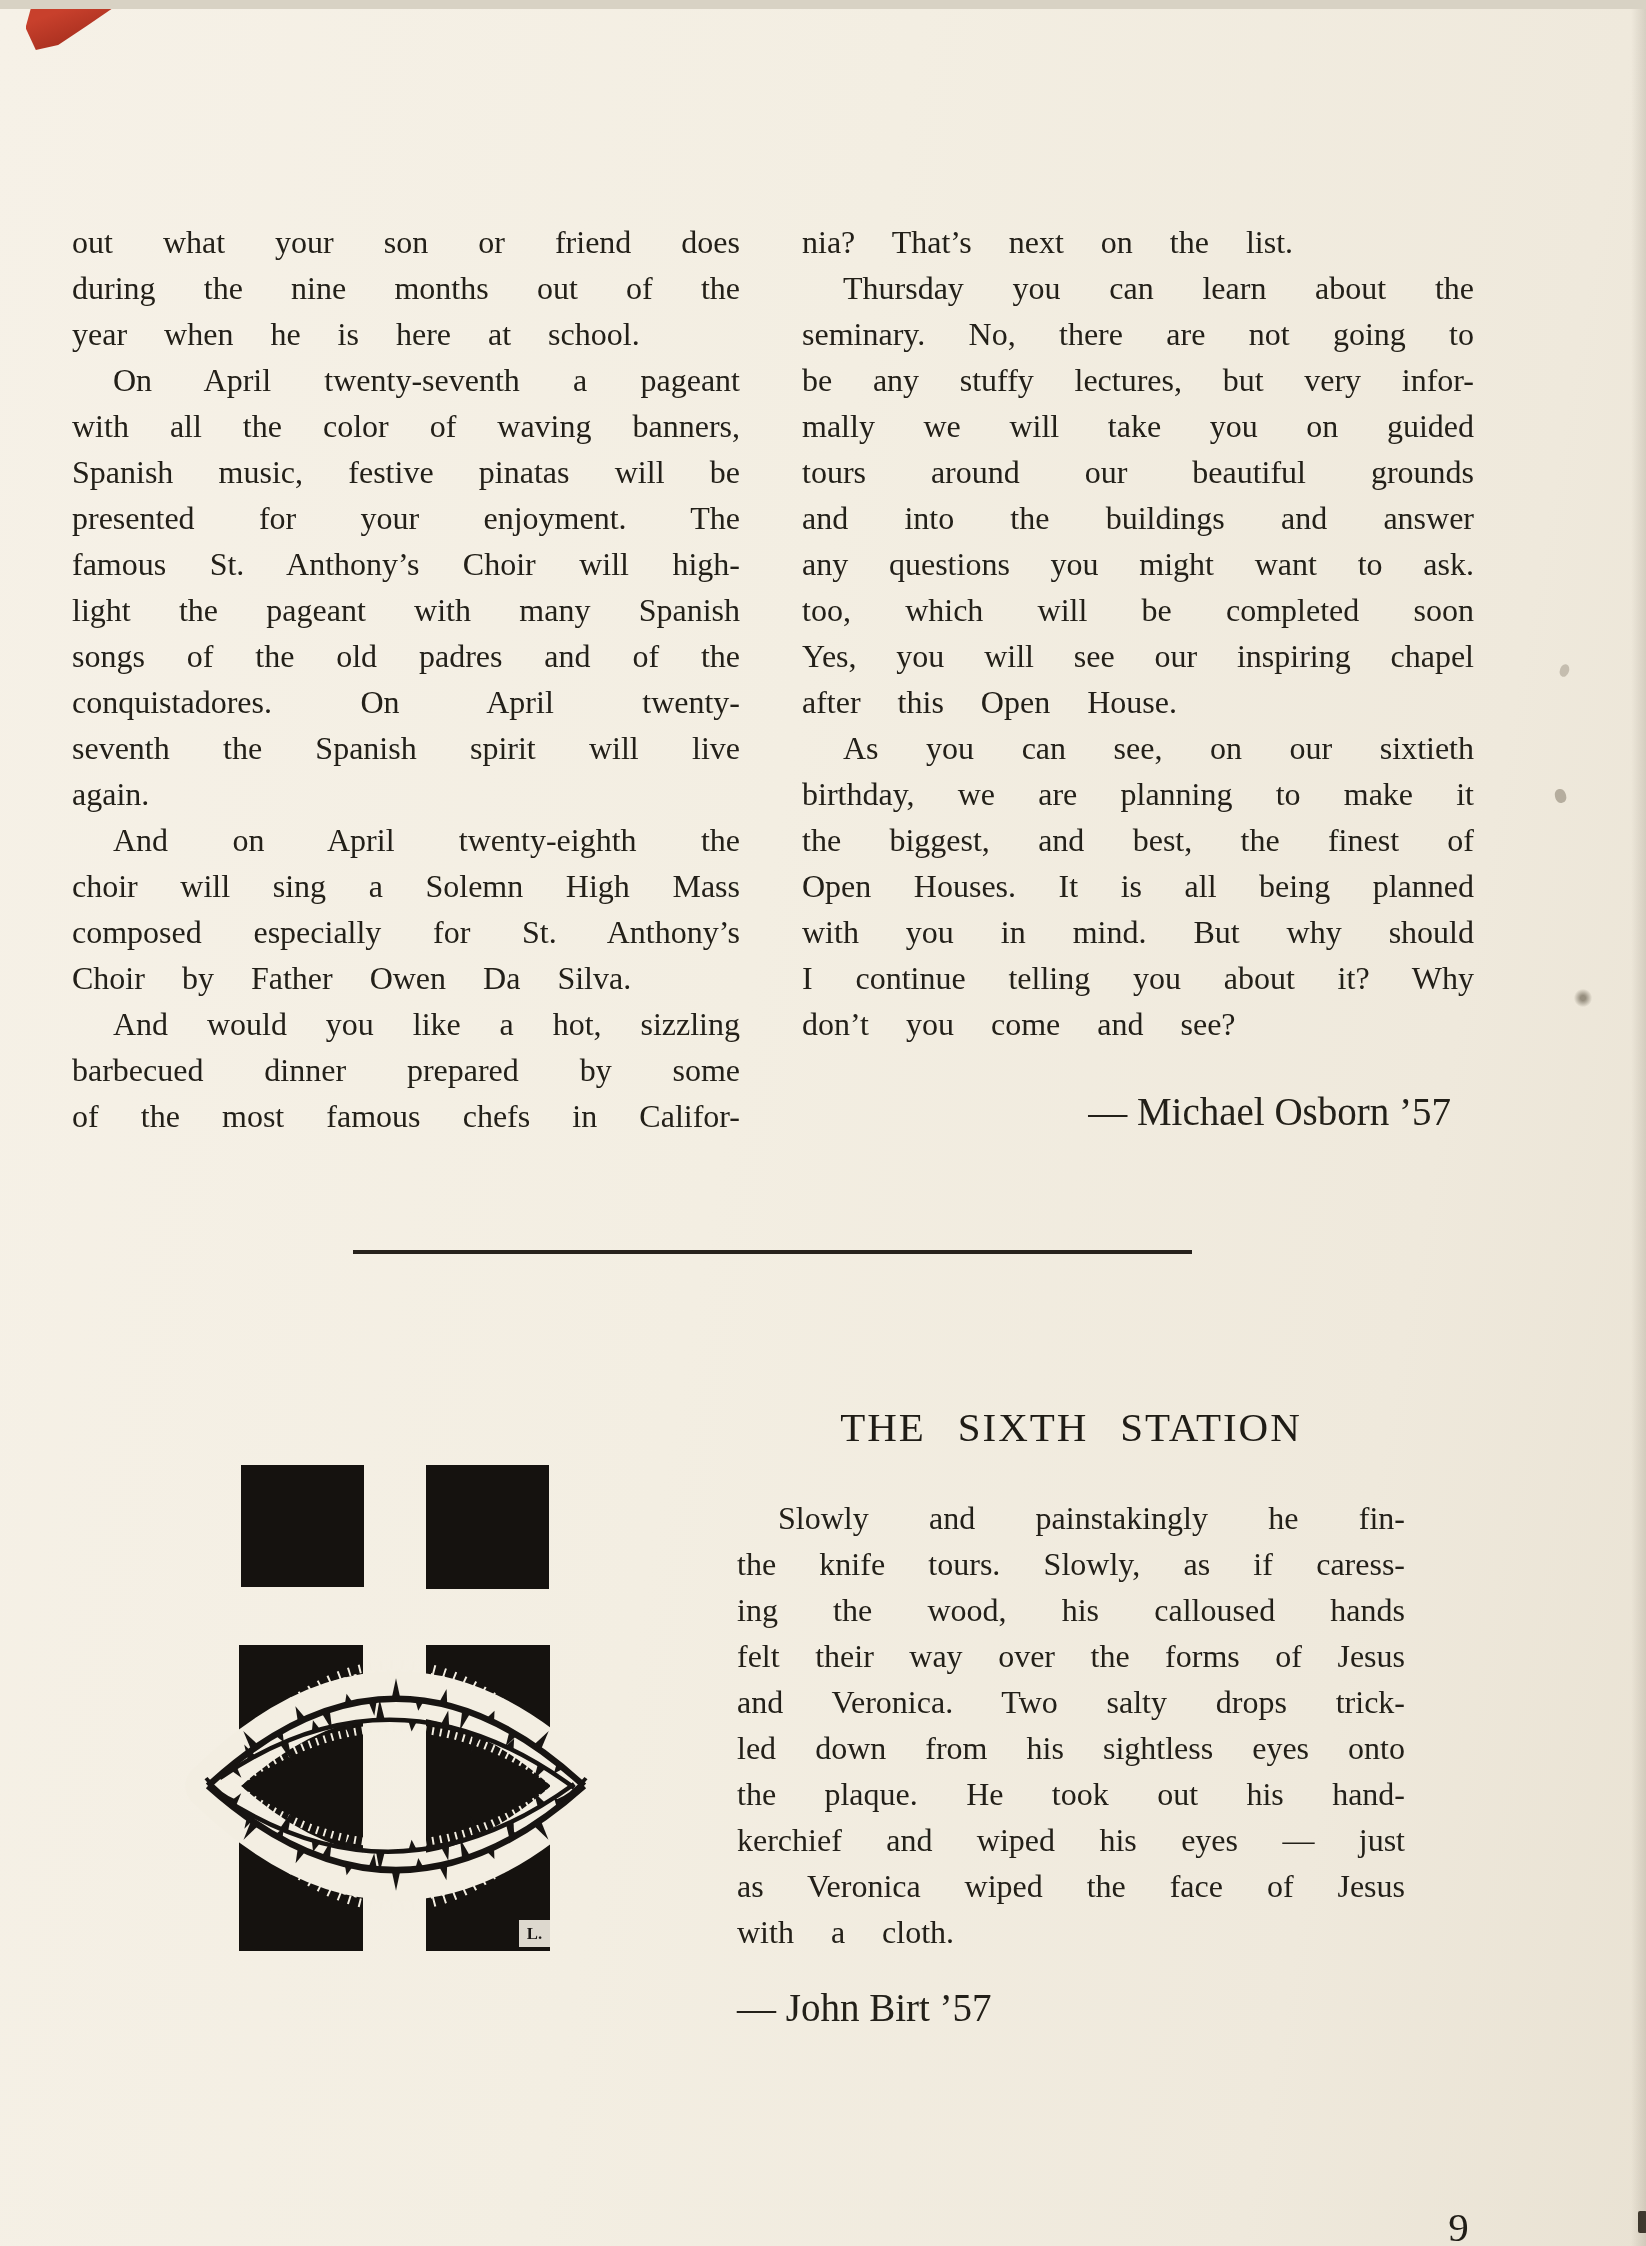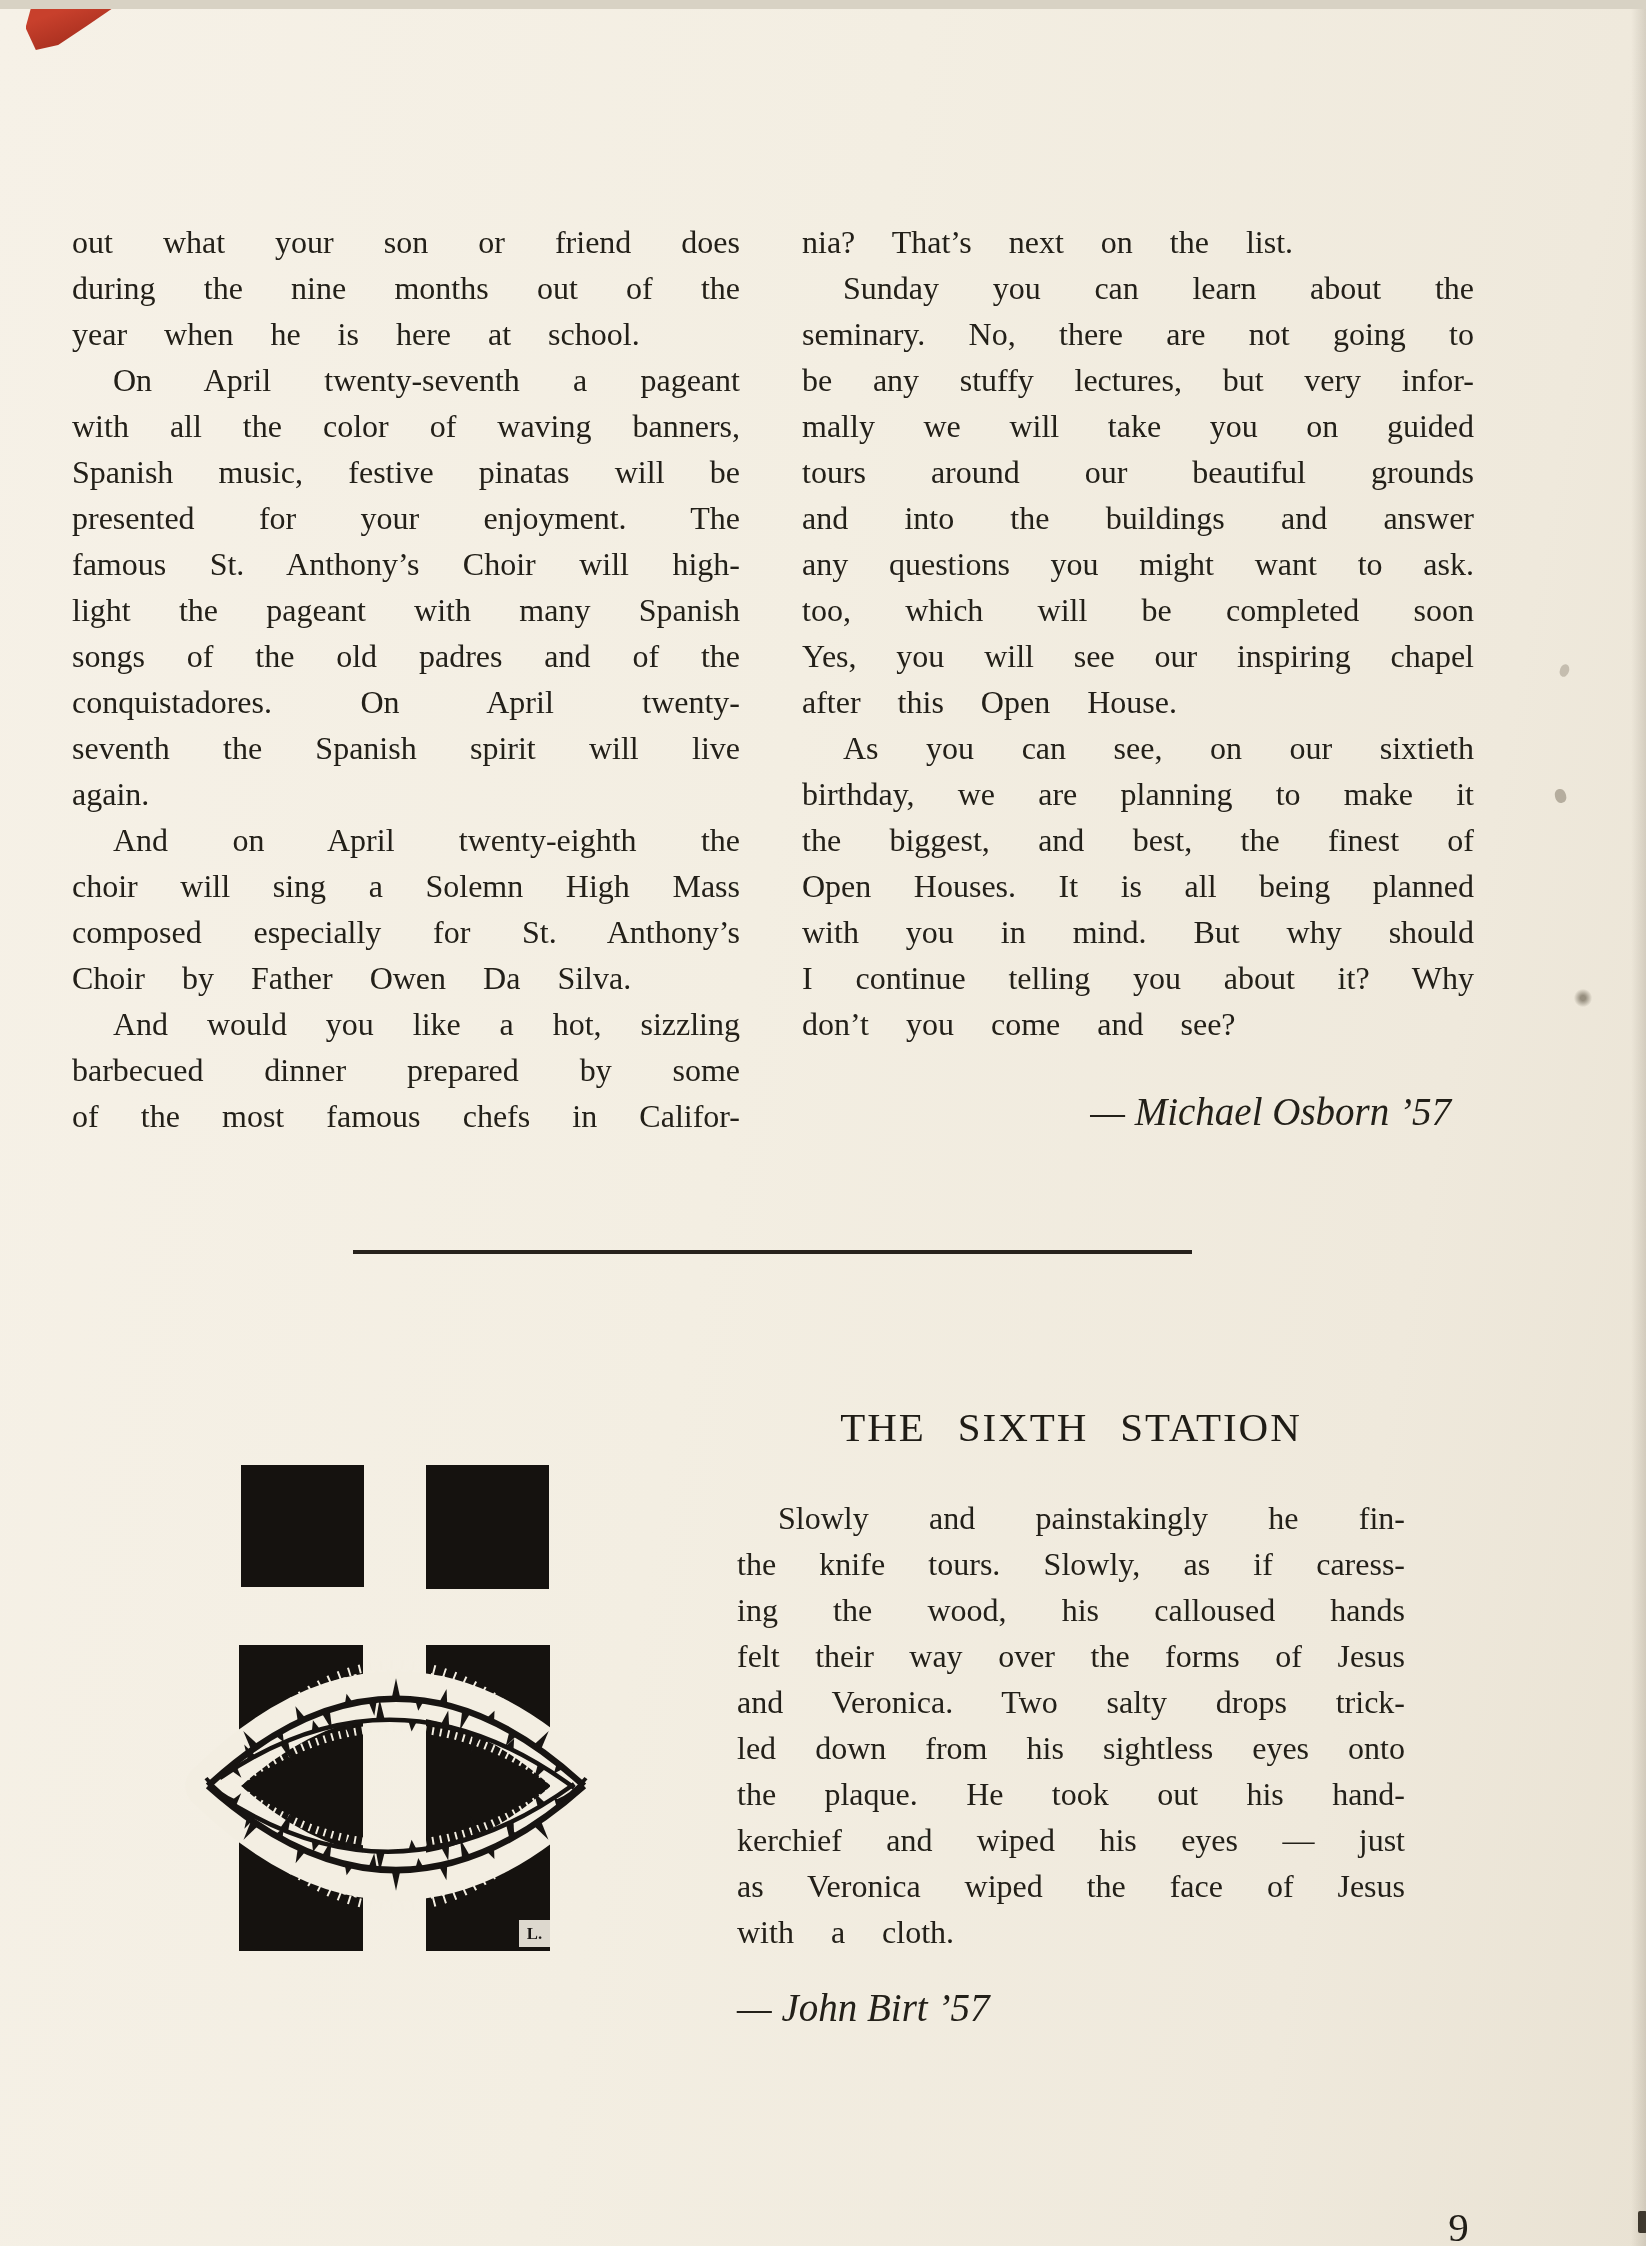--- a/index.html
+++ b/index.html
@@ -16,21 +16,21 @@
   
   .col{position:absolute;font-size:32px;line-height:46px;letter-spacing:0px;}
   .leftcol{left:72px;top:210px;width:668px;}
   .rightcol{left:802px;top:210px;width:672px;}
   .sixthcol{left:737px;top:1486px;width:668px;}
   .tline{min-height:46px;}
   .tline.j{text-align:justify;text-align-last:justify;}
   .tline.i{text-indent:41px;}
   .tline.w{word-spacing:29px;}
   
-  .sig{position:absolute;font-style:italic;font-size:39px;line-height:45px;}
+  .sig{position:absolute;font-size:39px;line-height:45px;}
   .sig-osborn{left:802px;top:1080px;width:649px;text-align:right;}
   .sig-birt{left:737px;top:1976px;width:668px;padding-right:25.5px;box-sizing:border-box;}
   
   .divider{position:absolute;left:353px;top:1241px;width:839px;height:3.9px;background:#27221c;}
   
   .heading{position:absolute;left:737px;top:1394px;width:668px;margin:0;
     text-align:center;font-size:41px;font-weight:400;letter-spacing:2px;word-spacing:19.6px;
     font-family:"Liberation Serif","DejaVu Serif",serif;color:#1f1c16;}
   
   .illus{position:absolute;left:239px;top:1456px;width:312px;height:486px;}
@@ -83,21 +83,21 @@
         <div class="tline j i">And on April twenty-eighth the</div>
         <div class="tline j">choir will sing a Solemn High Mass</div>
         <div class="tline j">composed especially for St. Anthony’s</div>
         <div class="tline w">Choir by Father Owen Da Silva.</div>
         <div class="tline j i">And would you like a hot, sizzling</div>
         <div class="tline j">barbecued dinner prepared by some</div>
         <div class="tline j">of the most famous chefs in Califor-</div>
       </div>
     <div class="col rightcol">
         <div class="tline w">nia?  That’s next on the list.</div>
-        <div class="tline j i">Sunday you can learn about the</div>
+        <div class="tline j i">Thursday you can learn about the</div>
         <div class="tline j">seminary.  No, there are not going to</div>
         <div class="tline j">be any stuffy lectures, but very infor-</div>
         <div class="tline j">mally we will take you on guided</div>
         <div class="tline j">tours around our beautiful grounds</div>
         <div class="tline j">and into the buildings and answer</div>
         <div class="tline j">any questions you might want to ask.</div>
         <div class="tline j">too, which will be completed soon</div>
         <div class="tline j">Yes, you will see our inspiring chapel</div>
         <div class="tline w">after this Open House.</div>
         <div class="tline j i">As you can see, on our sixtieth</div>

